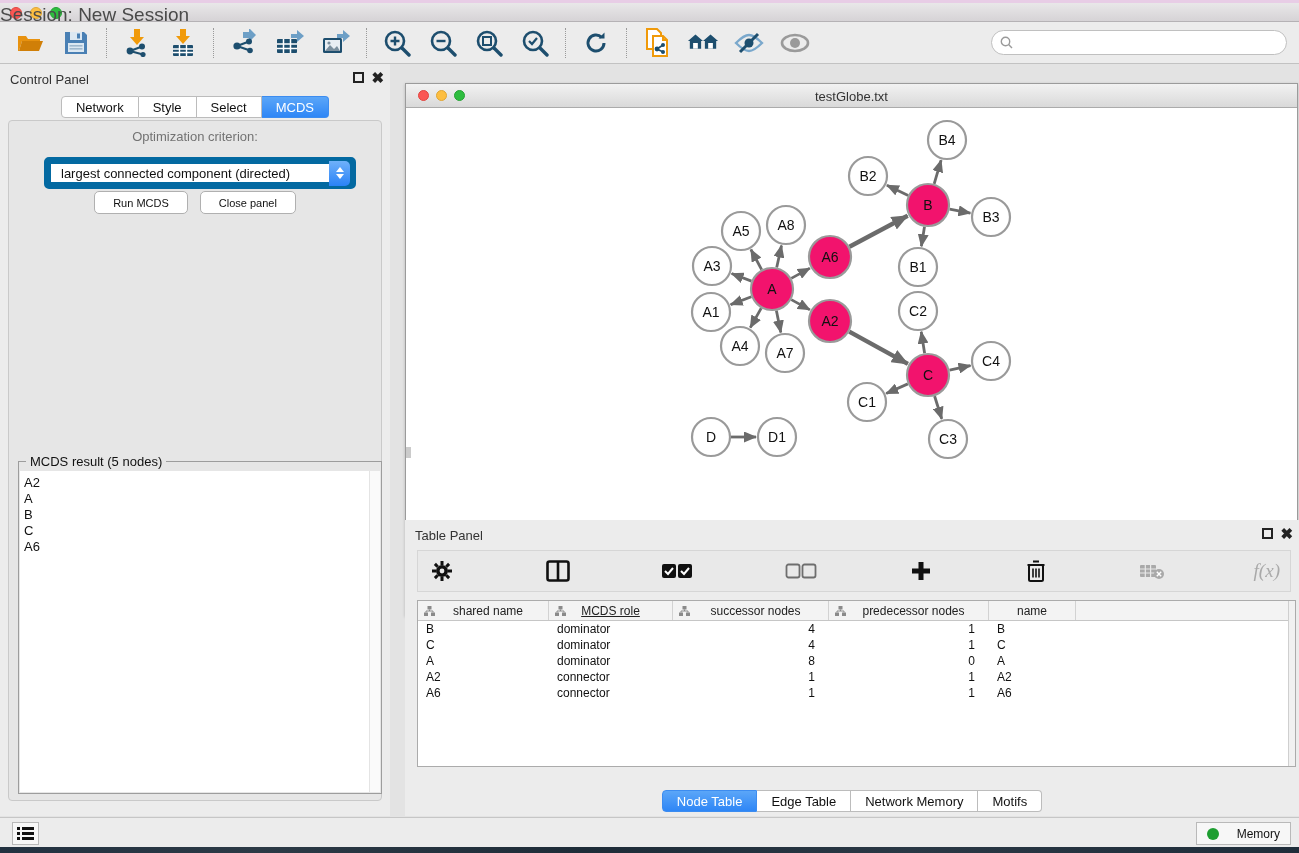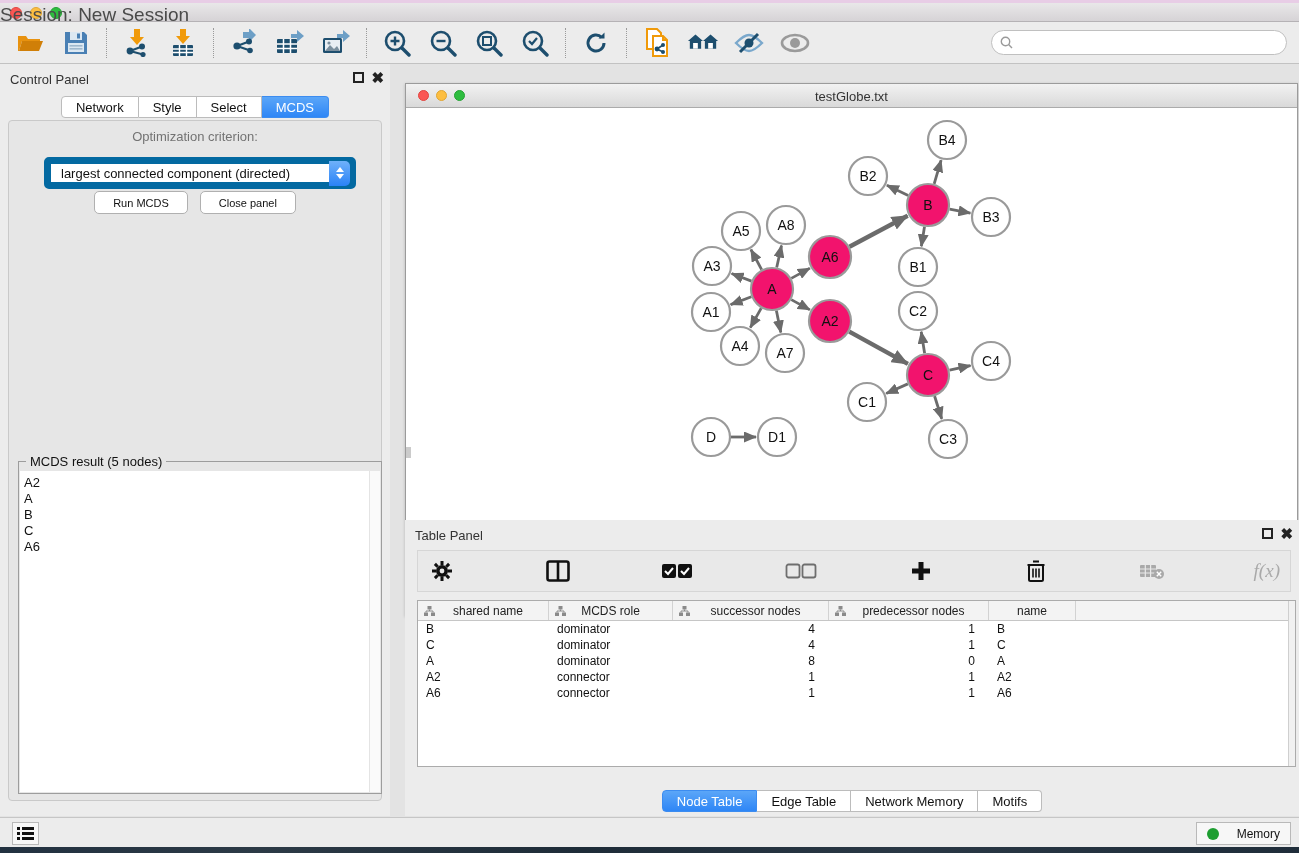--- a/index.html
+++ b/index.html
@@ -516,21 +516,21 @@
           </svg>
           <span style="margin-left: 10px;">shared name</span>
         </div>
         <div class="dt-hcell" style="width: 124px;">
           <svg class="hicon" width="11" height="10" viewBox="0 0 11 10">
             <rect x="3.5" y="0" width="4" height="3.5" fill="#8a8a8a"></rect>
             <rect x="0" y="6.5" width="4" height="3.5" fill="#8a8a8a"></rect>
             <rect x="7" y="6.5" width="4" height="3.5" fill="#8a8a8a"></rect>
             <path d="M5.5 3.5 v1.5 M2 6.5 V5 h7 v1.5" stroke="#8a8a8a" fill="none"></path>
           </svg>
-          <span style="">MCDS role</span>
+          <span style=" text-decoration: underline;">MCDS role</span>
         </div>
         <div class="dt-hcell" style="width: 156px;">
           <svg class="hicon" width="11" height="10" viewBox="0 0 11 10">
             <rect x="3.5" y="0" width="4" height="3.5" fill="#8a8a8a"></rect>
             <rect x="0" y="6.5" width="4" height="3.5" fill="#8a8a8a"></rect>
             <rect x="7" y="6.5" width="4" height="3.5" fill="#8a8a8a"></rect>
             <path d="M5.5 3.5 v1.5 M2 6.5 V5 h7 v1.5" stroke="#8a8a8a" fill="none"></path>
           </svg>
           <span style="margin-left: 10px;">successor nodes</span>
         </div>

